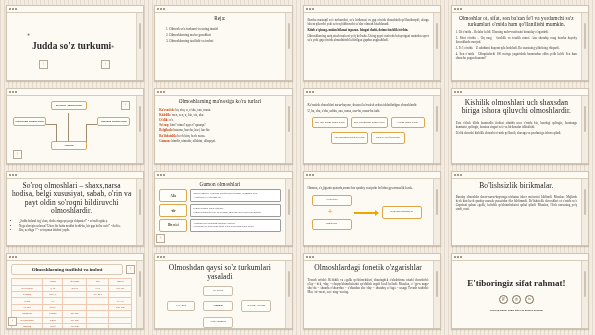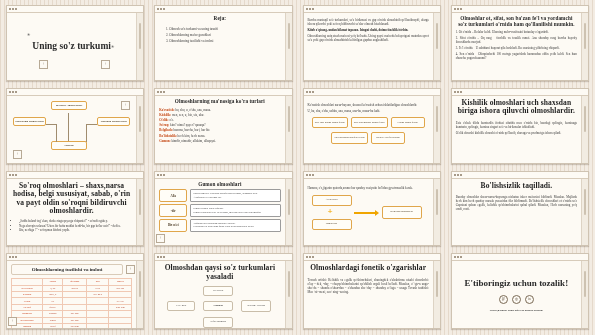--- a/index.html
+++ b/index.html
@@ -47,21 +47,21 @@
     font-size:4px;color:#8e806c;line-height:1;
   }
   .scroll .thumb{position:absolute;top:10px;width:2px;height:26px;background:#cdc2b1;border-radius:1px;}
   .body{
     position:absolute;left:0;right:7px;top:7px;bottom:0;
     padding:3px 4px;
     box-sizing:border-box;
     overflow:hidden;
   }
   .ttl{
-    text-align:center;font-weight:bold;line-height:1.15;
+    text-align:center;font-weight:normal;line-height:1.15;
     font-size:5.2px;letter-spacing:.1px;color:#1d1d1d;
   }
   .ttl.big{font-size:7.5px;}
   .p{font-size:3.1px;line-height:1.32;color:#3a3a3a;margin-top:2px;text-align:justify;}
   .p.b{font-weight:bold;color:#1d1d1d;}
   ol.list{margin:4px 0 0 0;padding-left:10px;font-size:3.3px;line-height:1.9;color:#3a3a3a;}
   ul.list{margin:3px 0 0 0;padding-left:8px;font-size:3px;line-height:1.5;color:#3a3a3a;}
   .kv{font-size:3.2px;line-height:1.62;color:#3a3a3a;}
   .kv b{color:#c2410c;}
   .plusbtn{
@@ -148,21 +148,21 @@
             <i></i>
           </span>
         </div>
       <div class="scroll">
           <div class="thumb"></div>
         </div>
       <div class="body">
         <div class="s1">
           <span class="star" style="left:16px;top:16px">✳</span>
           <span class="star" style="right:18px;top:28px">✳</span>
-          <div class="t">Uning so'z turkumi</div>
+          <div class="t">Judda so'z turkumi</div>
           <span class="plusbtn" style="left:28px;bottom:8px">+</span>
           <span class="plusbtn" style="right:22px;bottom:8px">+</span>
         </div>
       </div>
     </div>
   </div>
 
   <div class="cell">
     <div class="slide">
       <div class="topbar">
@@ -429,21 +429,21 @@
           <span class="dots">
             <i></i>
             <i></i>
             <i></i>
           </span>
         </div>
       <div class="scroll">
           <div class="thumb"></div>
         </div>
       <div class="body">
-        <div class="ttl big">Bo'lishsizlik taqilladi.</div>
+        <div class="ttl big">Bo'lishsizlik birikmalar.</div>
         <div class="p" style="margin-top:5px">Bunday olmoshlar shaxs-narsa-buyumga nisbatan inkor ma'nosini bildiradi. Masalan. Majlisda hech kim hech qanday masala yuzasidan fikr bildirmadi. Bo'lishsizlik olmoshlari ot o'rnida so'z Gapniani qabun egalik, kelishik qo'shimchalarini qabul qiladi. Masalan, Hech narsaning yo'q emdi, rosti.</div>
       </div>
     </div>
   </div>
 
   <div class="cell">
     <div class="slide">
       <div class="topbar">
           <span class="dots">
             <i></i>
@@ -573,21 +573,21 @@
             <i></i>
             <i></i>
             <i></i>
           </span>
         </div>
       <div class="scroll">
           <div class="thumb"></div>
         </div>
       <div class="body">
         <div class="thanks">
-          <div class="t">E'tiboringiz uchun tozalik!</div>
+          <div class="t">E'tiboringiz sifat rahmat!</div>
           <div class="socials">
             <span>@</span>
             <span>◎</span>
             <span>in</span>
           </div>
           <div class="sub">Shiori @fannay name oqiya da duzatib buriing!</div>
         </div>
       </div>
     </div>
   </div>

